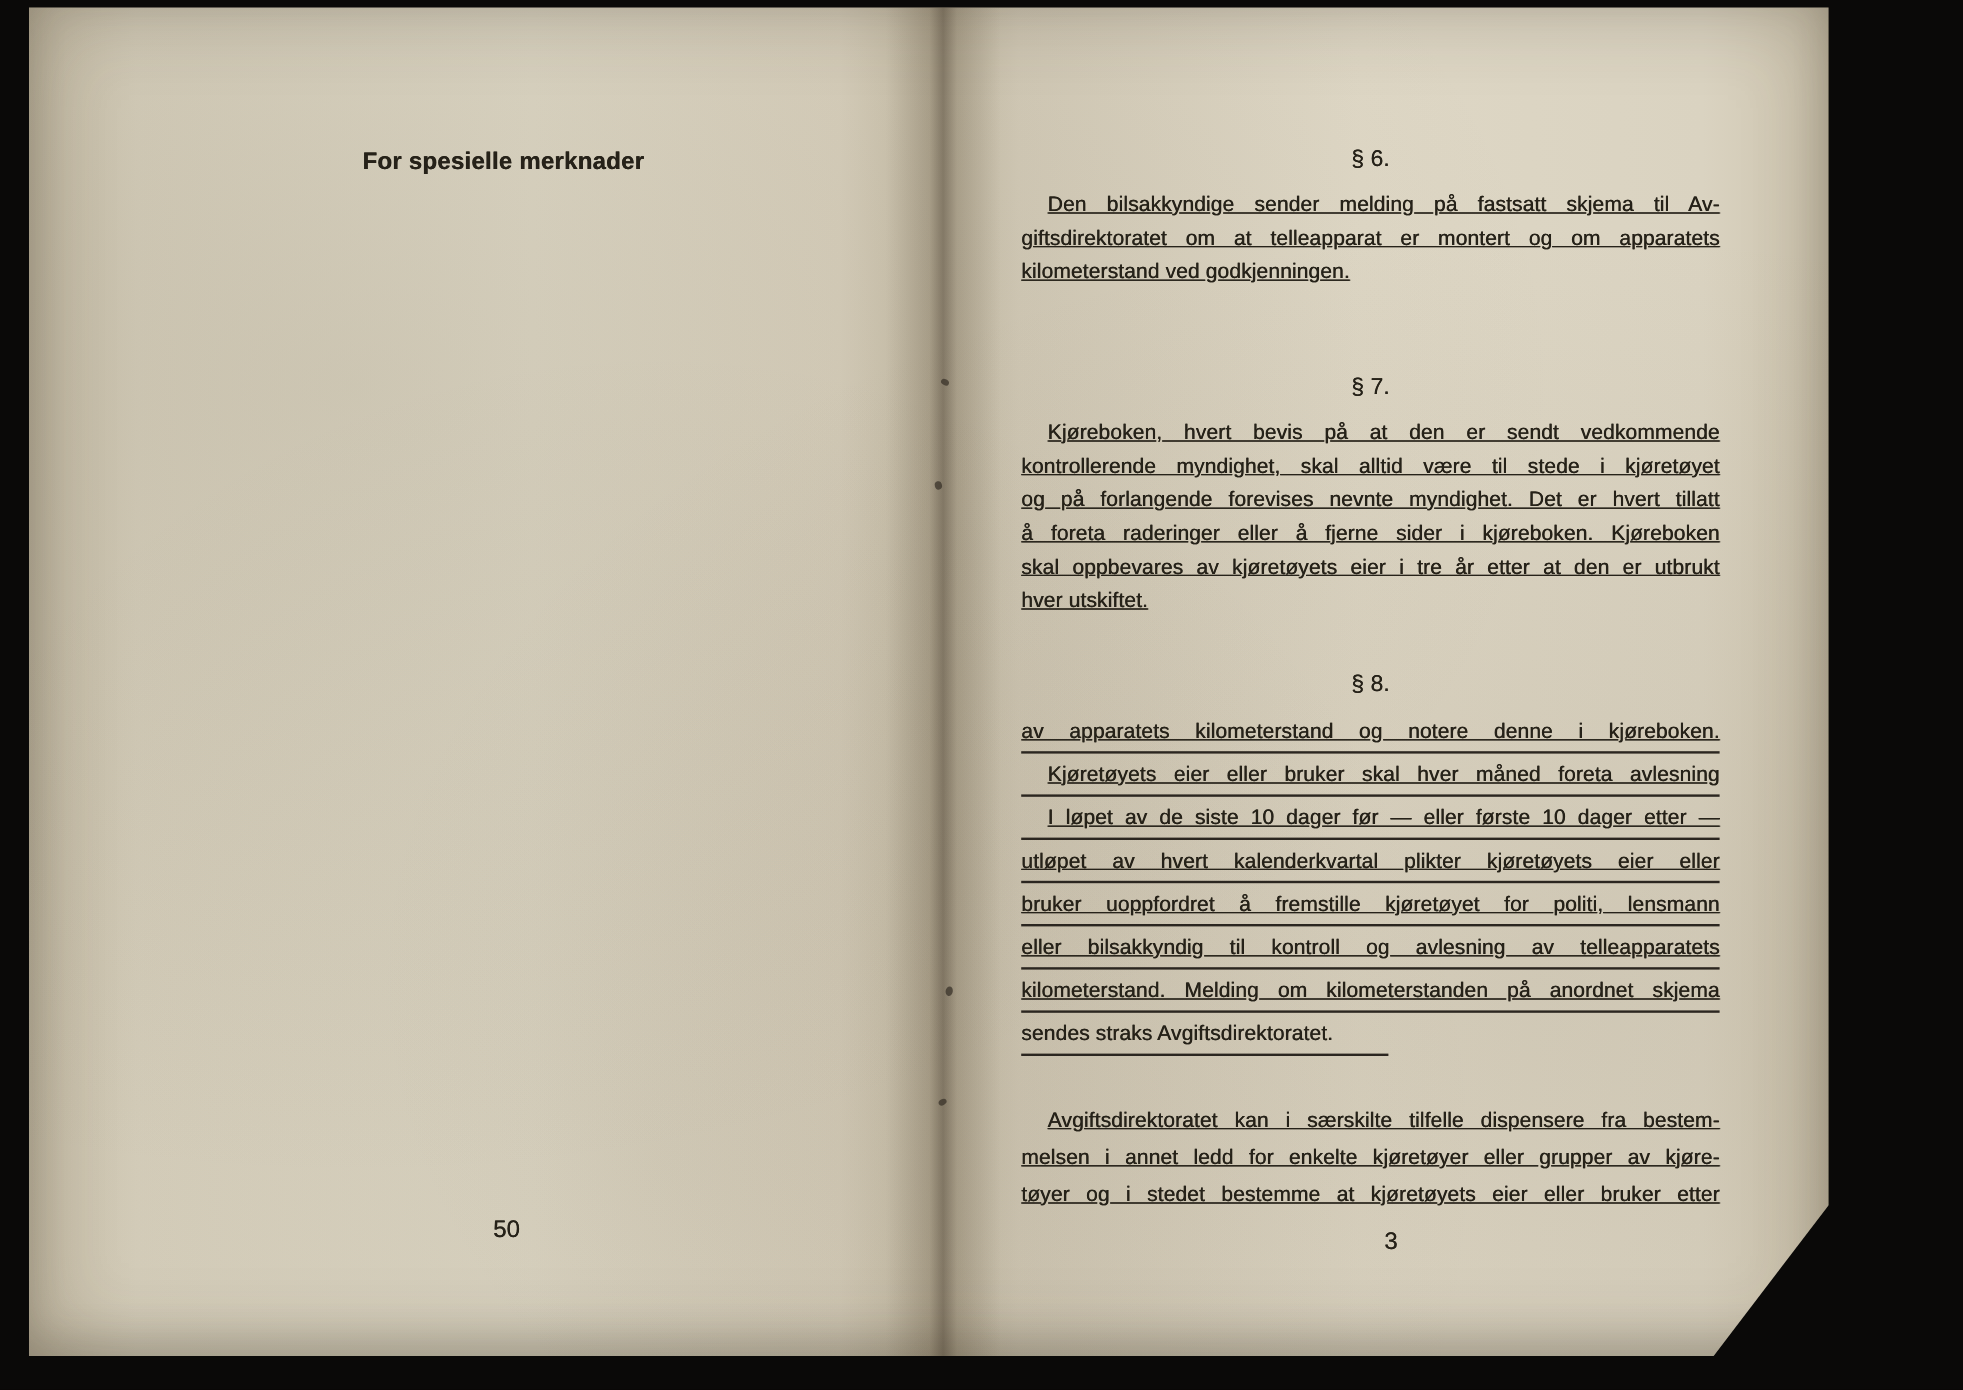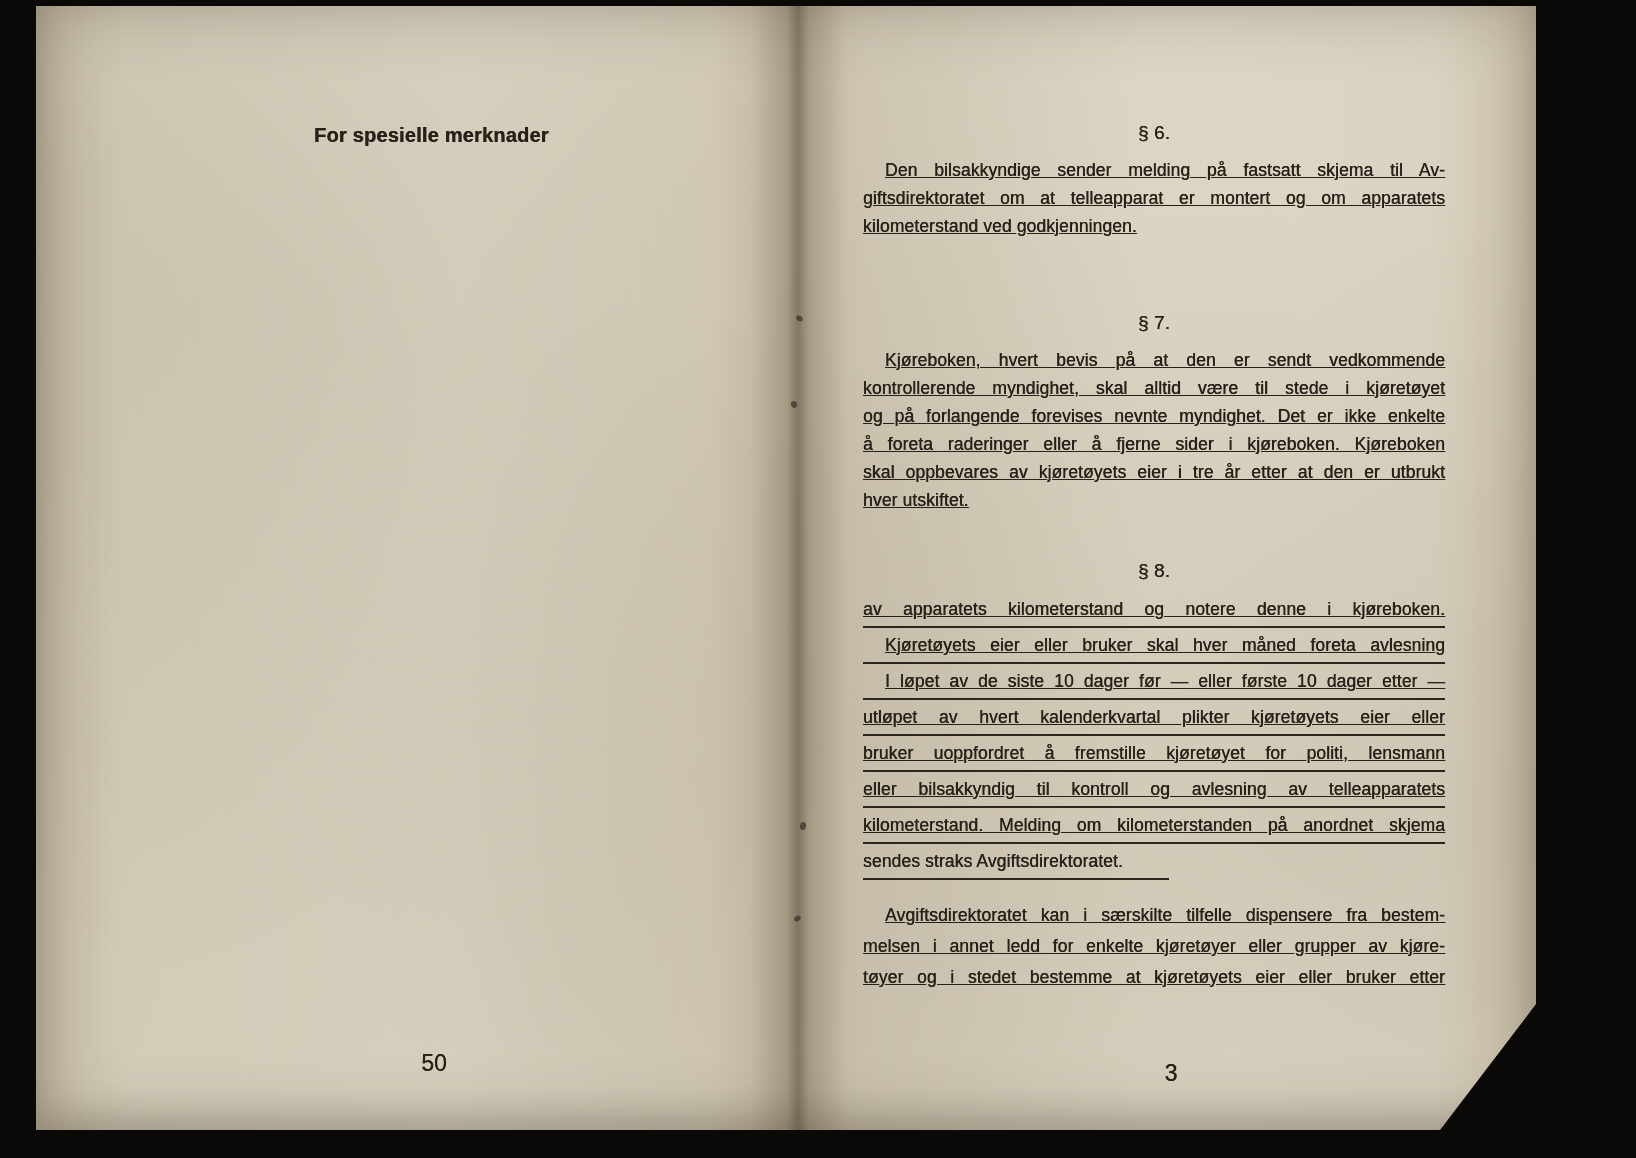--- a/index.html
+++ b/index.html
@@ -8,21 +8,21 @@
     --ink:#262219;
   }
   html,body{margin:0;padding:0;background:var(--bg);}
   .stage{
     position:relative;width:1636px;height:1158px;overflow:hidden;
     background:var(--bg);
     font-family:"Liberation Sans","DejaVu Sans",sans-serif;
     color:var(--ink);
   }
   .paper{
-    position:absolute;left:36px;top:6px;width:1500px;height:1124px;
+    position:absolute;left:24px;top:6px;width:1500px;height:1124px;
     background:
       radial-gradient(ellipse at 18% 28%, rgba(120,110,88,.14), transparent 58%),
       radial-gradient(ellipse at 84% 72%, rgba(118,104,80,.12), transparent 55%),
       radial-gradient(ellipse at 35% 85%, rgba(110,98,76,.10), transparent 50%),
       linear-gradient(90deg,#c8bfa9 0%,#d6cfbc 6%,#ded8c6 28%,#d8d0bd 45%,#c2b9a3 50.6%,#d2cab7 55%,#ded7c5 74%,#dad3c1 93%,#ccc3ad 100%);
     clip-path:polygon(0 0,100% 0,100% 88.8%,93.6% 100%,0 100%);
     box-shadow:inset 0 0 70px rgba(58,48,34,.28), inset 0 -14px 30px rgba(58,48,34,.18);
   }
   .gutter{
     position:absolute;top:0;bottom:0;left:50.8%;width:96px;transform:translateX(-50%);
@@ -34,37 +34,37 @@
   .sp2{left:755px;top:395px;width:6px;height:7px;transform:rotate(-14deg);}
   .sp3{left:764px;top:816px;width:6px;height:8px;transform:rotate(10deg);}
   .sp4{left:758px;top:910px;width:7px;height:5px;transform:rotate(-30deg);}
 
   
   .left-heading,.pageno,.sec-h,.line{ text-shadow:0.35px 0 0 currentColor; }
 
   .left-heading{
     position:absolute;left:278px;top:118px;font-size:20px;font-weight:bold;letter-spacing:.2px;
   }
-  .pageno{position:absolute;font-size:23px;margin-top:36px;}
+  .pageno{position:absolute;font-size:20px;}
   .pageno-left{left:368px;top:1008px;width:60px;text-align:center;}
   .pageno-right{left:1105px;top:1018px;width:60px;text-align:center;}
 
   .column{
     position:absolute;left:827px;top:106px;width:582px;
     font-size:17.5px;letter-spacing:.1px;
   }
   
 
   .sec-h{font-size:19px;line-height:26px;text-align:center;}
   .sec-h-0{margin:8px 0 10px;}
   .sec-h-1{margin:70px 0 10px;}
   .sec-h-2{margin:44px 0 8px;}
 
   .para{margin:0;text-decoration:underline;}
-  .para.ruled + .para.plain{margin-top:22px;}
+  .para.ruled + .para.plain{margin-top:40px;}
 
   .line{
     text-align:justify;text-align-last:justify;
     line-height:28px;white-space:normal;
   }
   .para.plain .line{line-height:28px;}
   .sec-2 .para.plain .line{line-height:31px;}
   .line.indent{text-indent:22px;}
   .line.last{text-align-last:left;}
 
@@ -101,21 +101,21 @@
               <div class="line indent"><span>Den bilsakkyndige sender melding på fastsatt skjema til Av-</span></div>
               <div class="line"><span>giftsdirektoratet om at telleapparat er montert og om apparatets</span></div>
               <div class="line last"><span>kilometerstand ved godkjenningen.</span></div>
             </div>
           </div>
           <div class="sec-h sec-h-1">§ 7.</div>
           <div class="sec-1">
             <div class="para plain">
               <div class="line indent"><span>Kjøreboken, hvert bevis på at den er sendt vedkommende</span></div>
               <div class="line"><span>kontrollerende myndighet, skal alltid være til stede i kjøretøyet</span></div>
-              <div class="line"><span>og på forlangende forevises nevnte myndighet. Det er ikke enkelte</span></div>
+              <div class="line"><span>og på forlangende forevises nevnte myndighet. Det er hvert tillatt</span></div>
               <div class="line"><span>å foreta raderinger eller å fjerne sider i kjøreboken. Kjøreboken</span></div>
               <div class="line"><span>skal oppbevares av kjøretøyets eier i tre år etter at den er utbrukt</span></div>
               <div class="line last"><span>hver utskiftet.</span></div>
             </div>
           </div>
           <div class="sec-h sec-h-2">§ 8.</div>
           <div class="sec-2">
             <div class="para ruled">
               <div class="line"><span>av apparatets kilometerstand og notere denne i kjøreboken.</span></div>
               <div class="line indent"><span>Kjøretøyets eier eller bruker skal hver måned foreta avlesning</span></div>

